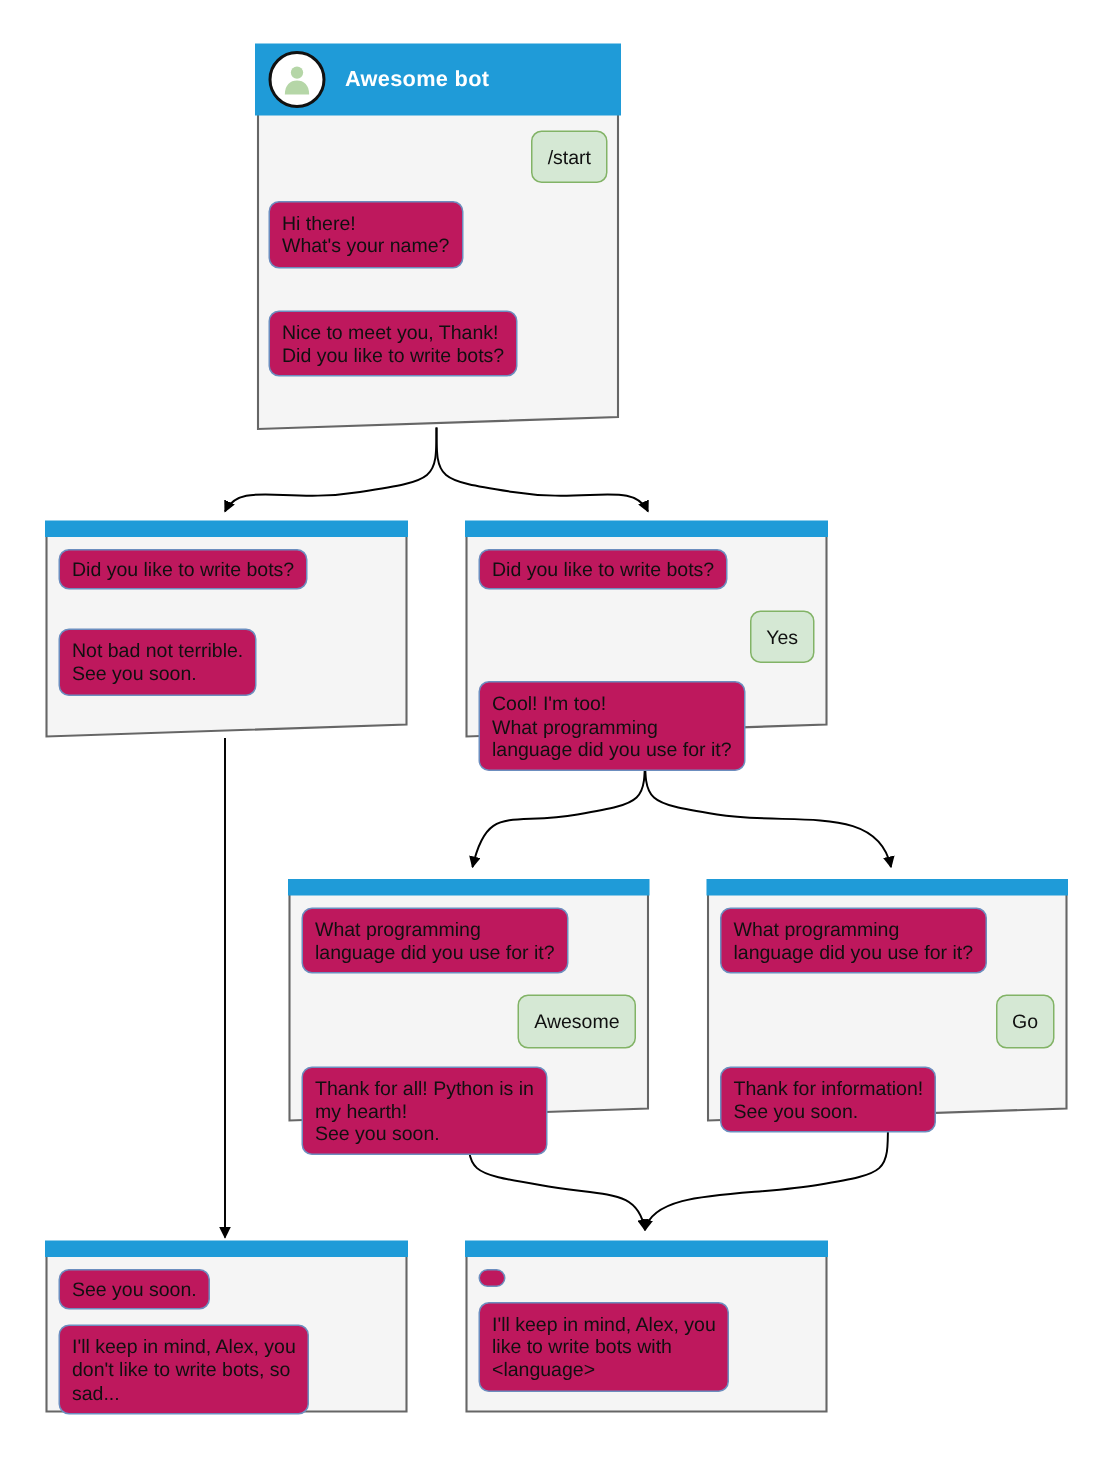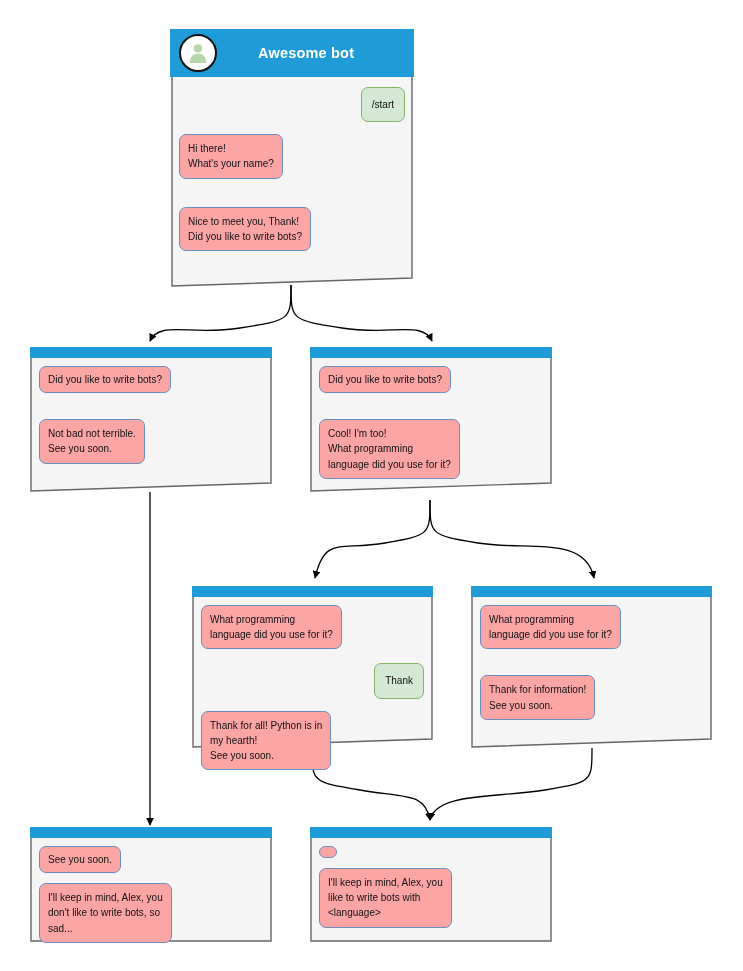--- a/index.html
+++ b/index.html
@@ -53,21 +53,20 @@
   
   .node-header {
     position: absolute;
     left: 0;
     top: 0;
     width: 100%;
     background: #1f9bd8;
     box-sizing: border-box;
     display: flex;
     align-items: center;
-    gap: 28px;
   }
   .node-header.tall {
     height: 48px;
     padding-left: 9px;
   }
   .node-header.thin {
     height: 11px;
   }
 
   .avatar {
@@ -103,29 +102,29 @@
   }
 
   .row { display: flex; }
   .row.left  { justify-content: flex-start; }
   .row.right { justify-content: flex-end; }
 
   .bubble {
     border-radius: 7px;
     border: 1px solid;
     box-sizing: border-box;
-    font-size: 10px;
+    font-size: 13px;
     line-height: 15.2px;
     color: #101010;
     padding: 6px 8px 6px 8px;
     white-space: pre-line;
     max-width: 88%;
   }
   .bubble.bot {
-    background: #fca5a5;
+    background: #be185d;
     border-color: #6c8ebf;
   }
   .bubble.user {
     background: #d5e8d4;
     border-color: #82b366;
     padding: 9px 10px;
     text-align: left;
   }
   .bubble.short { padding: 5px 8px; }
 
@@ -221,20 +220,23 @@
       <polygon points="1,1 241,1 241,136 1,144" fill="#f5f5f5" stroke="#666666" stroke-width="1.4"></polygon>
     </svg>
     <div class="node-inner">
       <div class="node-header thin"></div>
       <div class="msgs" style="top:11px;">
         <div class="spacer-8"></div>
         <div class="row left">
           <div class="bubble bot short">Did you like to write bots?</div>
         </div>
         <div class="spacer-14"></div>
+        <div class="row right">
+          <div class="bubble user">Yes</div>
+        </div>
         <div class="spacer-12"></div>
         <div class="row left">
           <div class="bubble bot">Cool! I'm too!
 What programming
 language did you use for it?</div>
         </div>
       </div>
     </div>
   </div>
 
@@ -245,21 +247,21 @@
     <div class="node-inner">
       <div class="node-header thin"></div>
       <div class="msgs" style="top:11px;">
         <div class="spacer-8"></div>
         <div class="row left">
           <div class="bubble bot">What programming
 language did you use for it?</div>
         </div>
         <div class="spacer-14"></div>
         <div class="row right">
-          <div class="bubble user">Thank</div>
+          <div class="bubble user">Awesome</div>
         </div>
         <div class="spacer-12"></div>
         <div class="row left">
           <div class="bubble bot">Thank for all! Python is in
 my hearth!
 See you soon.</div>
         </div>
       </div>
     </div>
   </div>
@@ -270,20 +272,23 @@
     </svg>
     <div class="node-inner">
       <div class="node-header thin"></div>
       <div class="msgs" style="top:11px;">
         <div class="spacer-8"></div>
         <div class="row left">
           <div class="bubble bot">What programming
 language did you use for it?</div>
         </div>
         <div class="spacer-14"></div>
+        <div class="row right">
+          <div class="bubble user">Go</div>
+        </div>
         <div class="spacer-12"></div>
         <div class="row left">
           <div class="bubble bot">Thank for information!
 See you soon.</div>
         </div>
       </div>
     </div>
   </div>
 
   <div class="node" style="left:30px; top:827px; width:242px; height:115px;">

